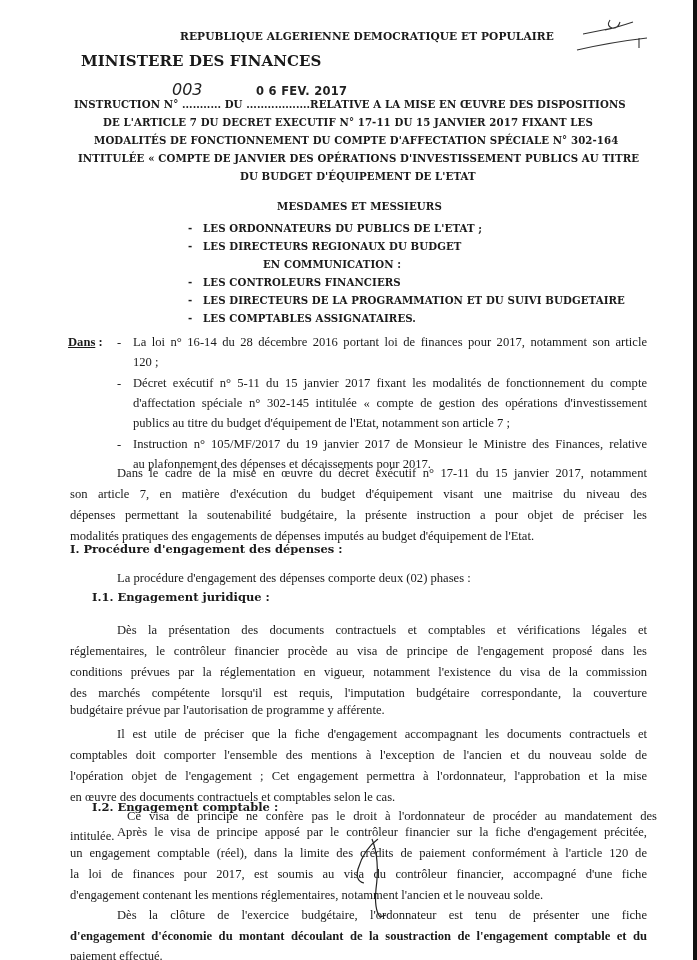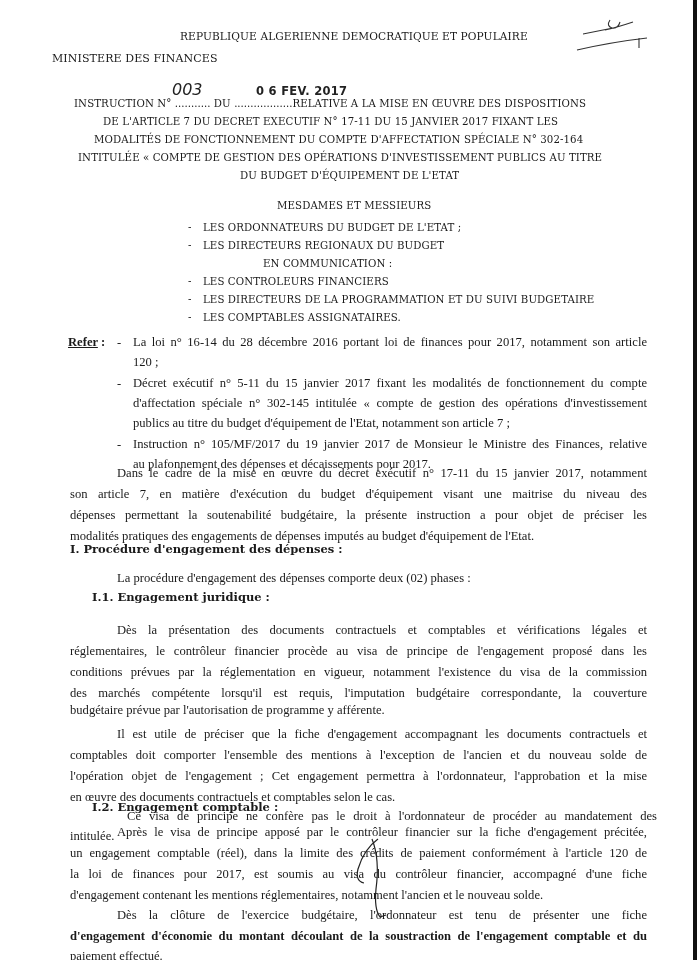--- a/index.html
+++ b/index.html
@@ -6,74 +6,74 @@
   body {
     width: 697px; height: 960px; overflow: hidden;
     background: #ffffff; color: #1a1a1a;
     font-family: "Liberation Serif", "DejaVu Serif", serif;
     position: relative;
   }
   .page { position: absolute; left: 0; top: 0; width: 697px; height: 960px; }
   .right-edge { position: absolute; left: 693px; top: 0; width: 4px; height: 960px; background: #111; }
   .abs { position: absolute; white-space: nowrap; }
   .bold { font-weight: bold; }
-  .caps { font-family: "DejaVu Serif", serif; font-weight: normal; font-size: 10.2px; letter-spacing: 0.1px; }
+  .caps { font-family: "DejaVu Serif", serif; font-weight: bold; font-size: 10.2px; letter-spacing: 0.1px; }
   .body-text { font-size: 12.6px; line-height: 20.5px; }
   .just { text-align: justify; text-align-last: justify; white-space: normal; }
   .hand { font-family: "DejaVu Sans", sans-serif; font-size: 16px; color: #222; }
   .stamp { font-family: "DejaVu Sans", sans-serif; font-size: 11.5px; font-weight: bold; color: #222; letter-spacing: 0.3px; }
   .dots { letter-spacing: 0; }
   .heading { font-family: "DejaVu Serif", serif; font-weight: bold; font-size: 11.5px; }
   .underline { text-decoration: underline; }
   svg.sig { position: absolute; }
 </style>
 </head>
 <body>
 
 <div class="page">
 
   <div class="right-edge"></div>
 
   <div class="abs caps" style="left:180px; top:30px; font-size:10.6px;">REPUBLIQUE ALGERIENNE DEMOCRATIQUE ET POPULAIRE</div>
-  <div class="abs caps" style="left:52px; top:52px; font-size:11px;">MINISTERE DES FINANCES</div>
+  <div class="abs caps" style="left:81px; top:52px; font-size:15px;">MINISTERE DES FINANCES</div>
 
   <svg class="sig" style="left:565px; top:10px;" width="100" height="50" viewBox="0 0 100 50">
     <path d="M45 10 q-4 6 2 8 q6 1 8 -6 M40 20 q10 -2 28 -8 M18 24 q20 -4 30 -6 M12 40 q35 -8 70 -12 M74 28 l0 10" stroke="#333" stroke-width="1.1" fill="none"></path>
   </svg>
 
   <div class="abs hand" style="left:172px; top:80px; font-style:italic;">003</div>
   <div class="abs stamp" style="left:256px; top:84px;">0 6 FEV. 2017</div>
 
   <div class="abs caps" style="left:74px; top:98px;">
     <span>INSTRUCTION N°</span>
     <span class="dots">...........</span>
     <span>DU</span>
     <span class="dots">..................</span><span>RELATIVE A LA MISE EN ŒUVRE DES DISPOSITIONS</span>
   </div>
   <div class="abs caps" style="left:103px; top:116px;">DE  L'ARTICLE 7 DU DECRET EXECUTIF N° 17-11 DU 15 JANVIER 2017 FIXANT LES</div>
   <div class="abs caps" style="left:94px; top:134px;">MODALITÉS DE FONCTIONNEMENT DU COMPTE D'AFFECTATION SPÉCIALE N° 302-164</div>
-  <div class="abs caps" style="left:78px; top:152px;">INTITULÉE « COMPTE DE GESTION DES OPÉRATIONS D'INVESTISSEMENT PUBLICS AU TITRE</div>
+  <div class="abs caps" style="left:78px; top:152px;">INTITULÉE « COMPTE DE JANVIER DES OPÉRATIONS D'INVESTISSEMENT PUBLICS AU TITRE</div>
   <div class="abs caps" style="left:240px; top:170px;">DU BUDGET D'ÉQUIPEMENT DE L'ETAT</div>
 
   <div class="abs caps" style="left:277px; top:200px;">MESDAMES ET MESSIEURS</div>
 
   <div class="abs caps" style="left:188px; top:222px;">-</div>
-  <div class="abs caps" style="left:203px; top:222px;">LES ORDONNATEURS DU BUDGET DE L'ETAT ;</div>
+  <div class="abs caps" style="left:203px; top:222px;">LES ORDONNATEURS DU PUBLICS DE L'ETAT ;</div>
   <div class="abs caps" style="left:188px; top:240px;">-</div>
   <div class="abs caps" style="left:203px; top:240px;">LES DIRECTEURS REGIONAUX DU BUDGET</div>
   <div class="abs caps" style="left:263px; top:258px;">EN COMMUNICATION :</div>
   <div class="abs caps" style="left:188px; top:276px;">-</div>
   <div class="abs caps" style="left:203px; top:276px;">LES CONTROLEURS FINANCIERS</div>
   <div class="abs caps" style="left:188px; top:294px;">-</div>
   <div class="abs caps" style="left:203px; top:294px;">LES DIRECTEURS DE LA PROGRAMMATION ET DU SUIVI BUDGETAIRE</div>
   <div class="abs caps" style="left:188px; top:312px;">-</div>
   <div class="abs caps" style="left:203px; top:312px;">LES COMPTABLES ASSIGNATAIRES.</div>
 
   <div class="abs body-text bold" style="left:68px; top:332px;">
-    <span class="underline">Refer</span> <span>:</span>
+    <span class="underline">Dans</span> <span>:</span>
   </div>
 
   <div class="abs body-text" style="left:117px; top:332px;">-</div>
   <div class="abs body-text just" style="left:133px; top:332px; width:514px;">La loi n° 16-14 du 28 décembre 2016 portant loi de finances pour 2017, notamment son article</div>
   <div class="abs body-text" style="left:133px; top:352px;">120 ;</div>
 
   <div class="abs body-text" style="left:117px; top:373px;">-</div>
   <div class="abs body-text just" style="left:133px; top:373px; width:514px;">Décret exécutif n° 5-11 du 15 janvier 2017 fixant les modalités de fonctionnement du compte</div>
   <div class="abs body-text just" style="left:133px; top:393px; width:514px;">d'affectation spéciale n° 302-145 intitulée « compte de gestion des opérations d'investissement</div>
   <div class="abs body-text" style="left:133px; top:413px;">publics au titre du budget d'équipement de l'Etat, notamment son article 7 ;</div>

